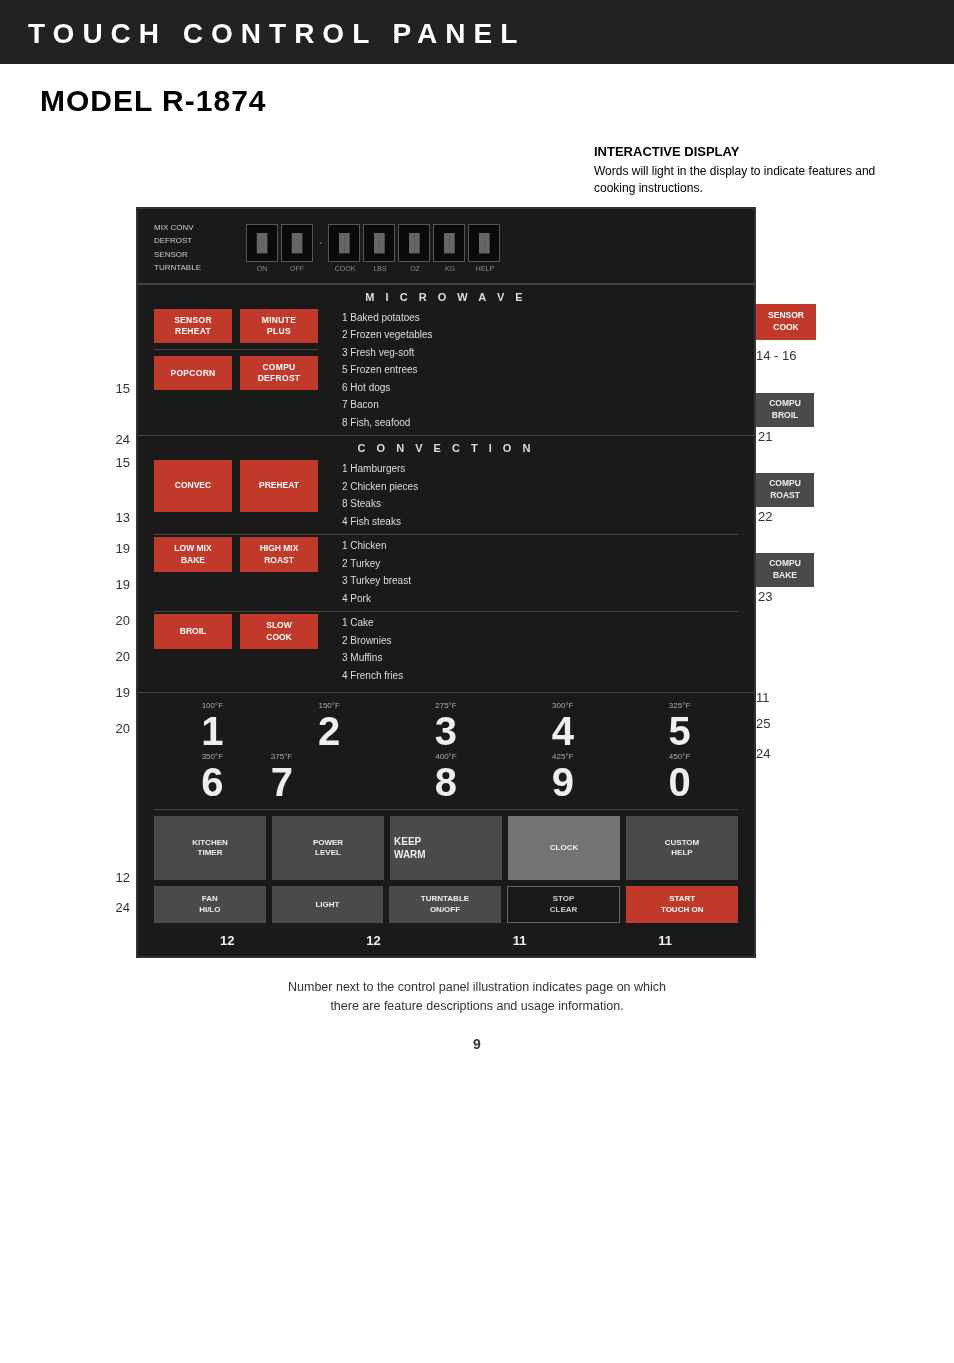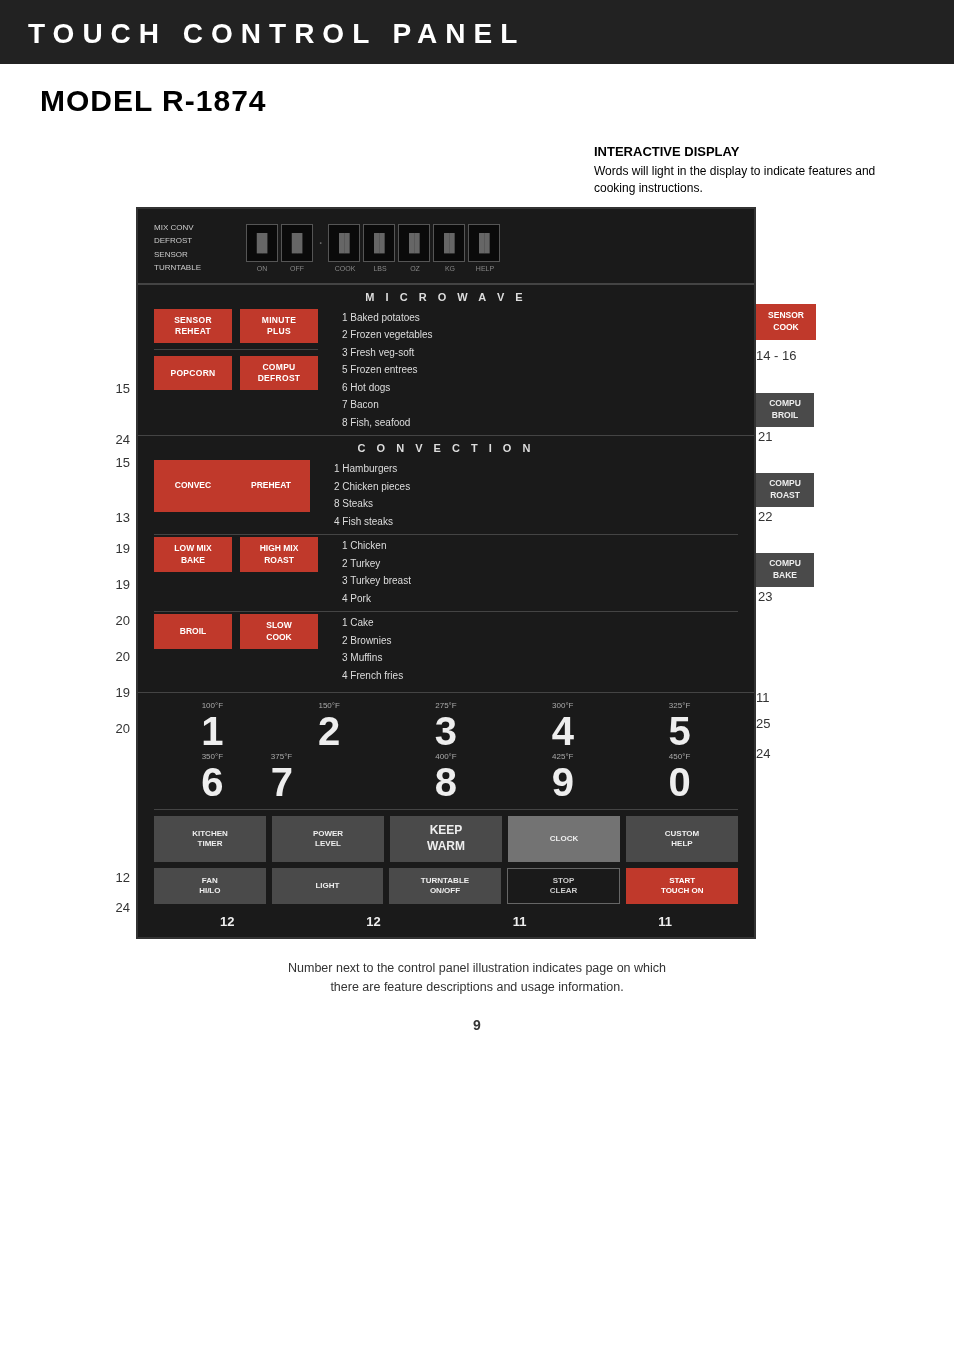--- a/index.html
+++ b/index.html
@@ -251,21 +251,21 @@
           </div>
         </div>
       </div>
 
       <hr style="border:none;border-top:1px solid #444;margin:0;">
 
       <div style="padding:6px 16px 4px;">
         <div class="section-title" style="color:#ddd;font-size:11px;letter-spacing:4px;font-weight:bold;text-align:center;margin-bottom:6px;">C O N V E C T I O N</div>
 
         <div style="display:flex; gap:14px; align-items:flex-start; margin-bottom:4px;">
-          <div style="display:flex; ">
+          <div style="display:flex; gap:8px;">
             <button style="background:#c0392b;color:#fff;border:none;padding:6px 10px;font-size:8.5px;font-weight:bold;min-width:78px;line-height:1.3;cursor:pointer;text-transform:uppercase;">CONVEC</button>
             <button style="background:#c0392b;color:#fff;border:none;padding:20px 10px;font-size:8.5px;font-weight:bold;min-width:78px;line-height:1.3;cursor:pointer;text-transform:uppercase;">PREHEAT</button>
           </div>
           <div style="flex:1;padding-left:10px;color:#ddd;font-size:10px;line-height:1.75;">
             <div>1 Hamburgers</div>
             <div>2 Chicken pieces</div>
             <div>8 Steaks</div>
             <div>4 Fish steaks</div>
           </div>
         </div>
@@ -349,21 +349,21 @@
             <span style="font-size:8px;color:#aaa;display:block;">450°F</span>
             <span style="font-size:40px;font-weight:bold;color:#eee;display:block;line-height:1.05;cursor:pointer;">0</span>
           </div>
         </div>
 
         <hr style="border:none;border-top:1px solid #444;margin:6px 0 6px 0;">
 
         <div style="display:flex; gap:6px; margin-bottom:6px;">
           <button style="flex:1;background:#4a4a4a;color:#eee;border:none;padding:7px 4px;font-size:8px;font-weight:bold;text-align:center;text-transform:uppercase;cursor:pointer;line-height:1.3;">KITCHEN<br>TIMER</button>
           <button style="flex:1;background:#4a4a4a;color:#eee;border:none;padding:7px 4px;font-size:8px;font-weight:bold;text-align:center;text-transform:uppercase;cursor:pointer;line-height:1.3;">POWER<br>LEVEL</button>
-          <button style="flex:1;background:#4a4a4a;color:#eee;border:none;padding:7px 4px;font-size:12px;font-weight:bold;text-align:center;text-transform:uppercase;cursor:pointer;line-height:1.3;">KEEP<br>WARM</button>
+          <button style="flex:1;background:#4a4a4a;color:#eee;border:none;padding:19px 4px;font-size:10px;font-weight:bold;text-align:left;text-transform:uppercase;cursor:pointer;line-height:1.3;">KEEP<br>WARM</button>
           <button style="flex:1;background:#737373;color:#eee;border:none;padding:7px 4px;font-size:8px;font-weight:bold;text-align:center;text-transform:uppercase;cursor:pointer;line-height:1.3;">CLOCK</button>
           <button style="flex:1;background:#4a4a4a;color:#eee;border:none;padding:7px 4px;font-size:8px;font-weight:bold;text-align:center;text-transform:uppercase;cursor:pointer;line-height:1.3;">CUSTOM<br>HELP</button>
         </div>
 
         <div style="display:flex; gap:6px; margin-bottom:6px;">
           <button style="flex:1;background:#4a4a4a;color:#eee;border:none;padding:7px 4px;font-size:8px;font-weight:bold;text-align:center;text-transform:uppercase;cursor:pointer;line-height:1.3;">FAN<br>HI/LO</button>
           <button style="flex:1;background:#4a4a4a;color:#eee;border:none;padding:7px 4px;font-size:8px;font-weight:bold;text-align:center;text-transform:uppercase;cursor:pointer;line-height:1.3;">LIGHT</button>
           <button style="flex:1;background:#4a4a4a;color:#eee;border:none;padding:7px 4px;font-size:8px;font-weight:bold;text-align:center;text-transform:uppercase;cursor:pointer;line-height:1.3;">TURNTABLE<br>ON/OFF</button>
           <button style="flex:1;background:transparent;border:1px solid #666;color:#ccc;padding:7px 4px;font-size:8px;font-weight:bold;text-align:center;text-transform:uppercase;cursor:pointer;line-height:1.3;">STOP<br>CLEAR</button>
           <button style="flex:1;background:#c0392b;color:#fff;border:none;padding:7px 4px;font-size:8px;font-weight:bold;text-align:center;text-transform:uppercase;cursor:pointer;line-height:1.3;">START<br>TOUCH ON</button>

